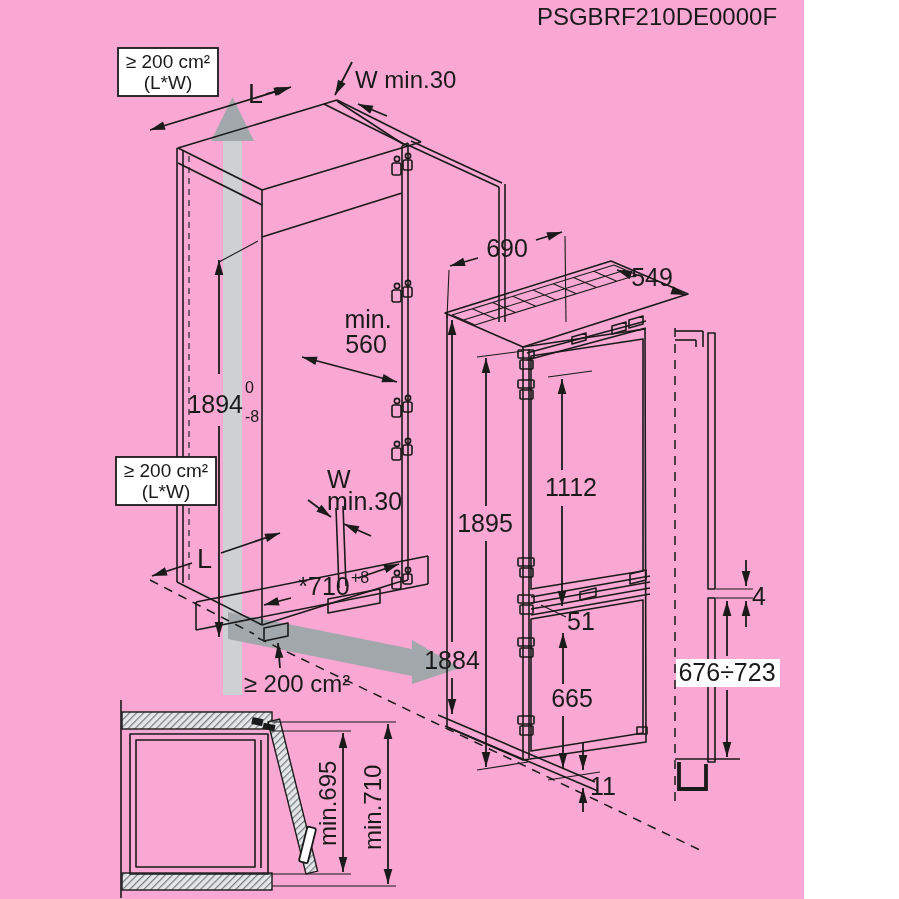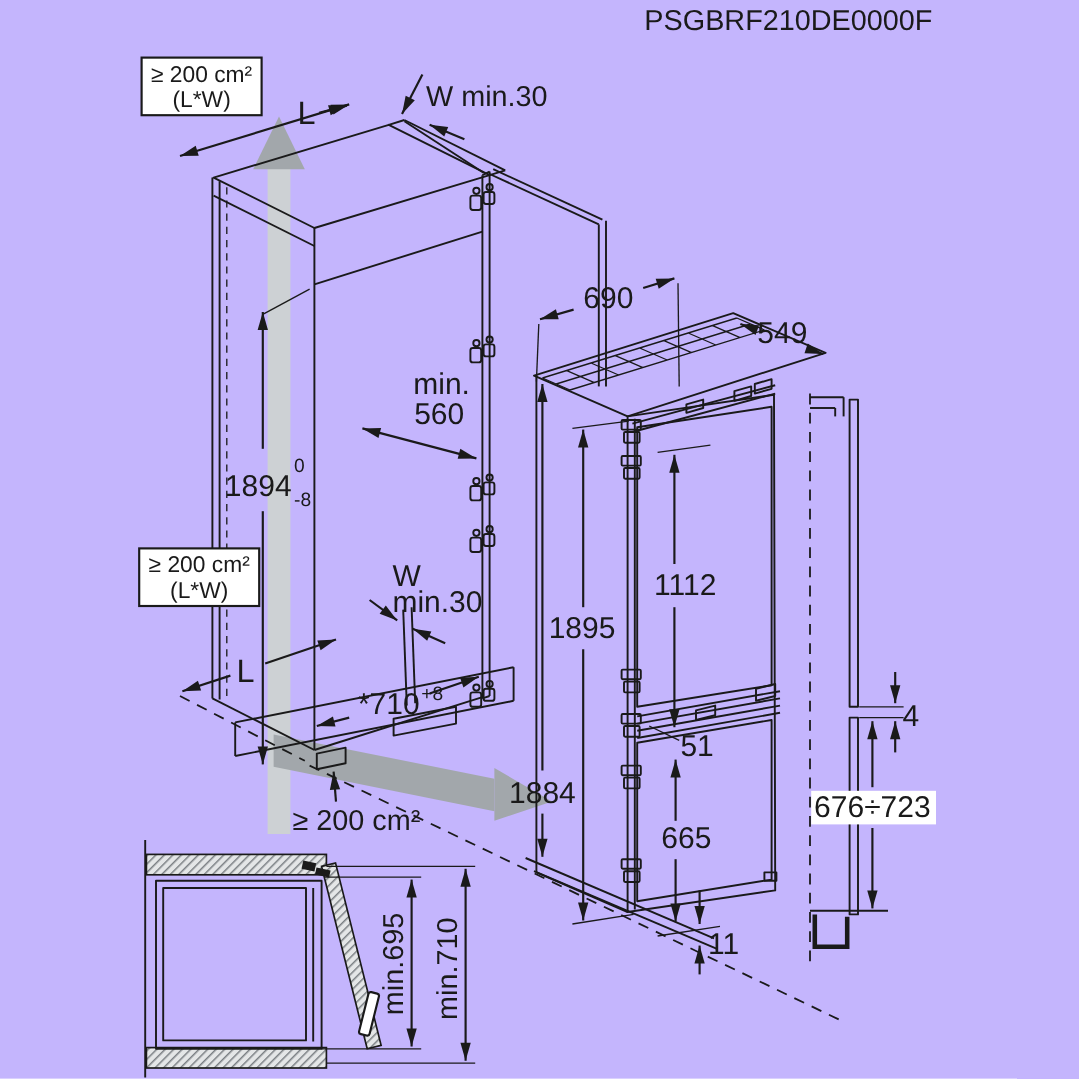--- a/index.html
+++ b/index.html
@@ -1,16 +1,16 @@
 <!DOCTYPE html>
 <html><head>
 <meta charset="utf-8">
 <style>
   html,body{margin:0;padding:0;background:#fff;}
-  .canvas{position:relative;width:899px;height:899px;background:#c4b5fd;overflow:hidden;}
+  .canvas{position:relative;width:804px;height:899px;background:#f9a8d4;overflow:hidden;}
   svg{position:absolute;left:0;top:0;}
   
   .s   {stroke:#1a1a1a;fill:none;stroke-width:1.6;stroke-linejoin:round;}
   .thin{stroke:#1a1a1a;fill:none;stroke-width:1.1;}
   .dim {stroke:#1a1a1a;fill:none;stroke-width:1.8;}
   .dash{stroke:#1a1a1a;fill:none;stroke-width:1.5;stroke-dasharray:9 7;}
   .dashT{stroke:#1a1a1a;fill:none;stroke-width:1.1;stroke-dasharray:6 5;}
   .thick{stroke:#1a1a1a;fill:none;stroke-width:3.8;}
   .wbox{fill:#fff;stroke:#1a1a1a;stroke-width:1.8;}
   .wfill{fill:#fff;stroke:none;}

